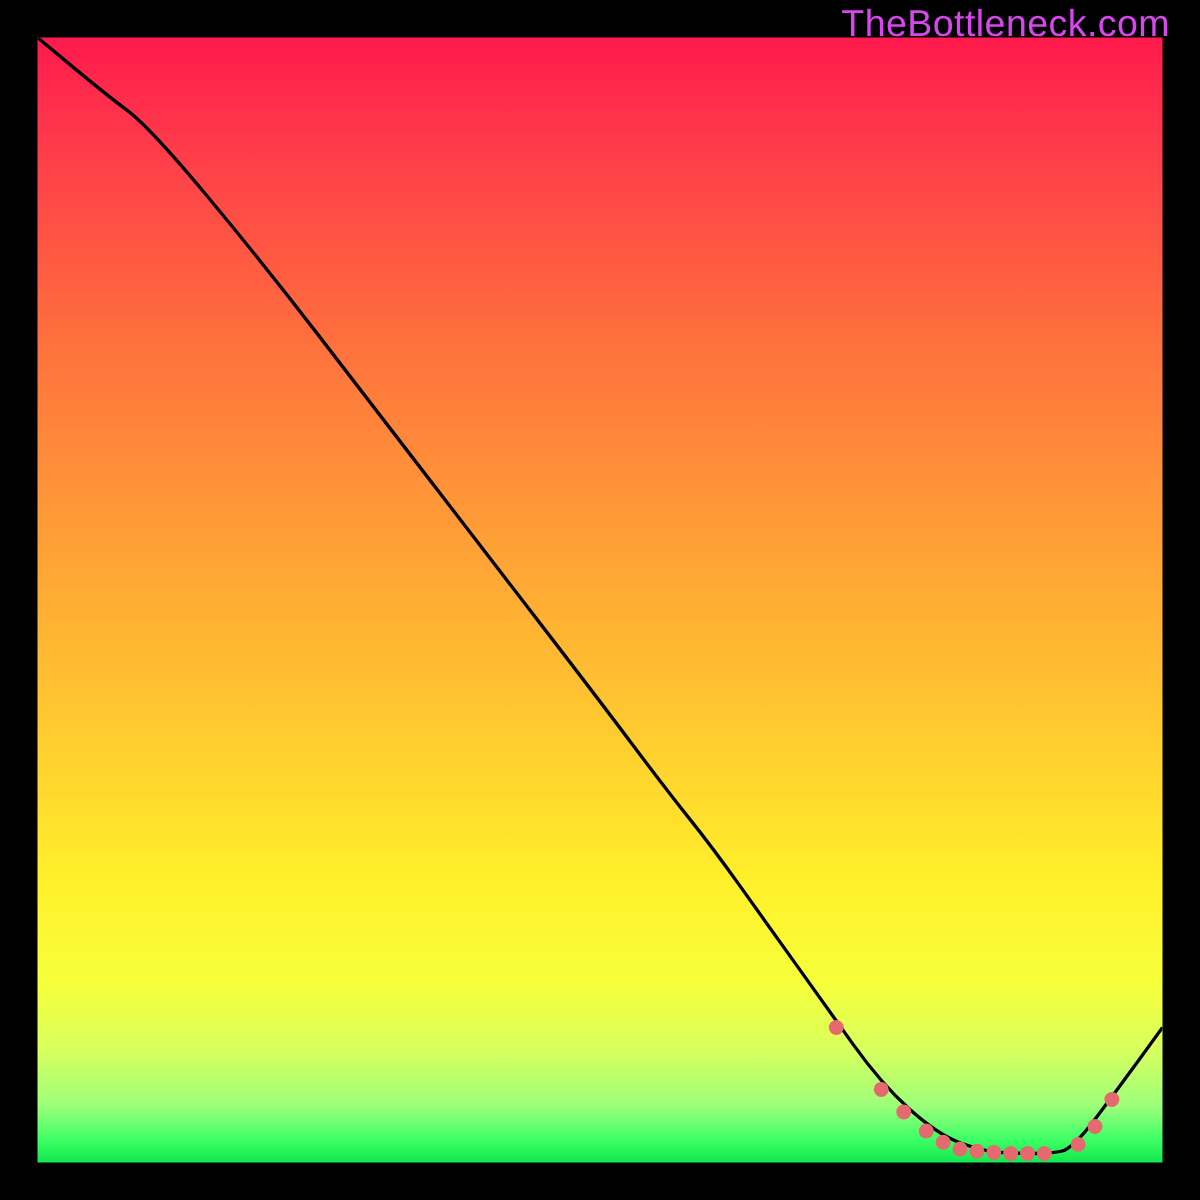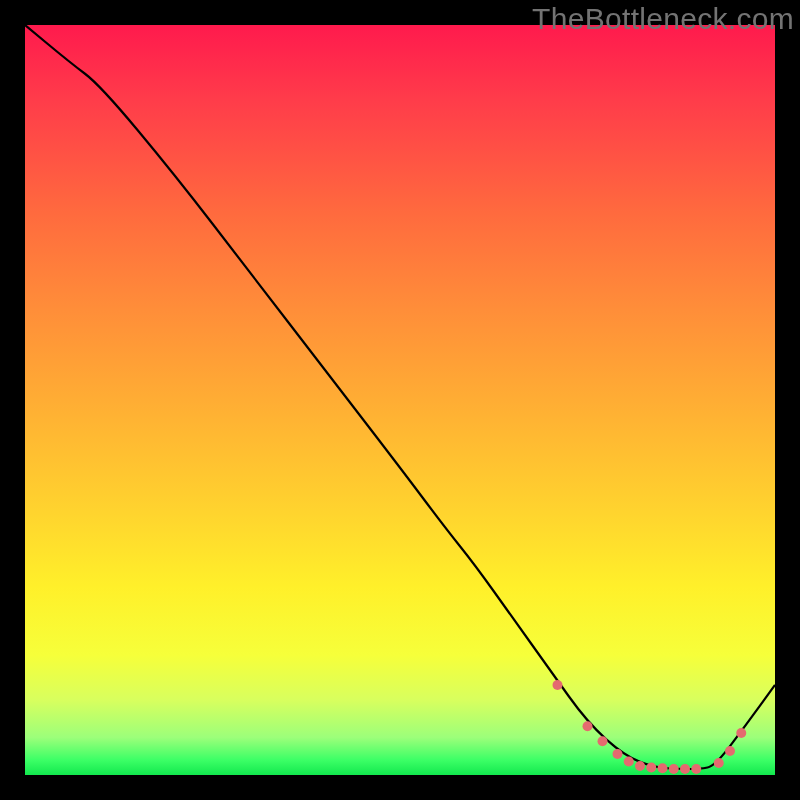--- a/index.html
+++ b/index.html
@@ -36,23 +36,23 @@
       #f6ff3a 84%,
       #d8ff5e 90%,
       #9cff7a 95%,
       #3cff66 98%,
       #12e84e 100%
     );
   }
   .watermark {
     position: absolute;
     top: 2px;
-    right: 6px;
-    color: #737373;
-    font-size: 30px;
+    right: 20px;
+    color: #d946ef;
+    font-size: 25px;
     font-weight: 400;
     letter-spacing: 0.3px;
     z-index: 5;
     user-select: none;
   }
   svg.curve {
     position: absolute;
     left: 0;
     top: 0;
     width: 750px;

